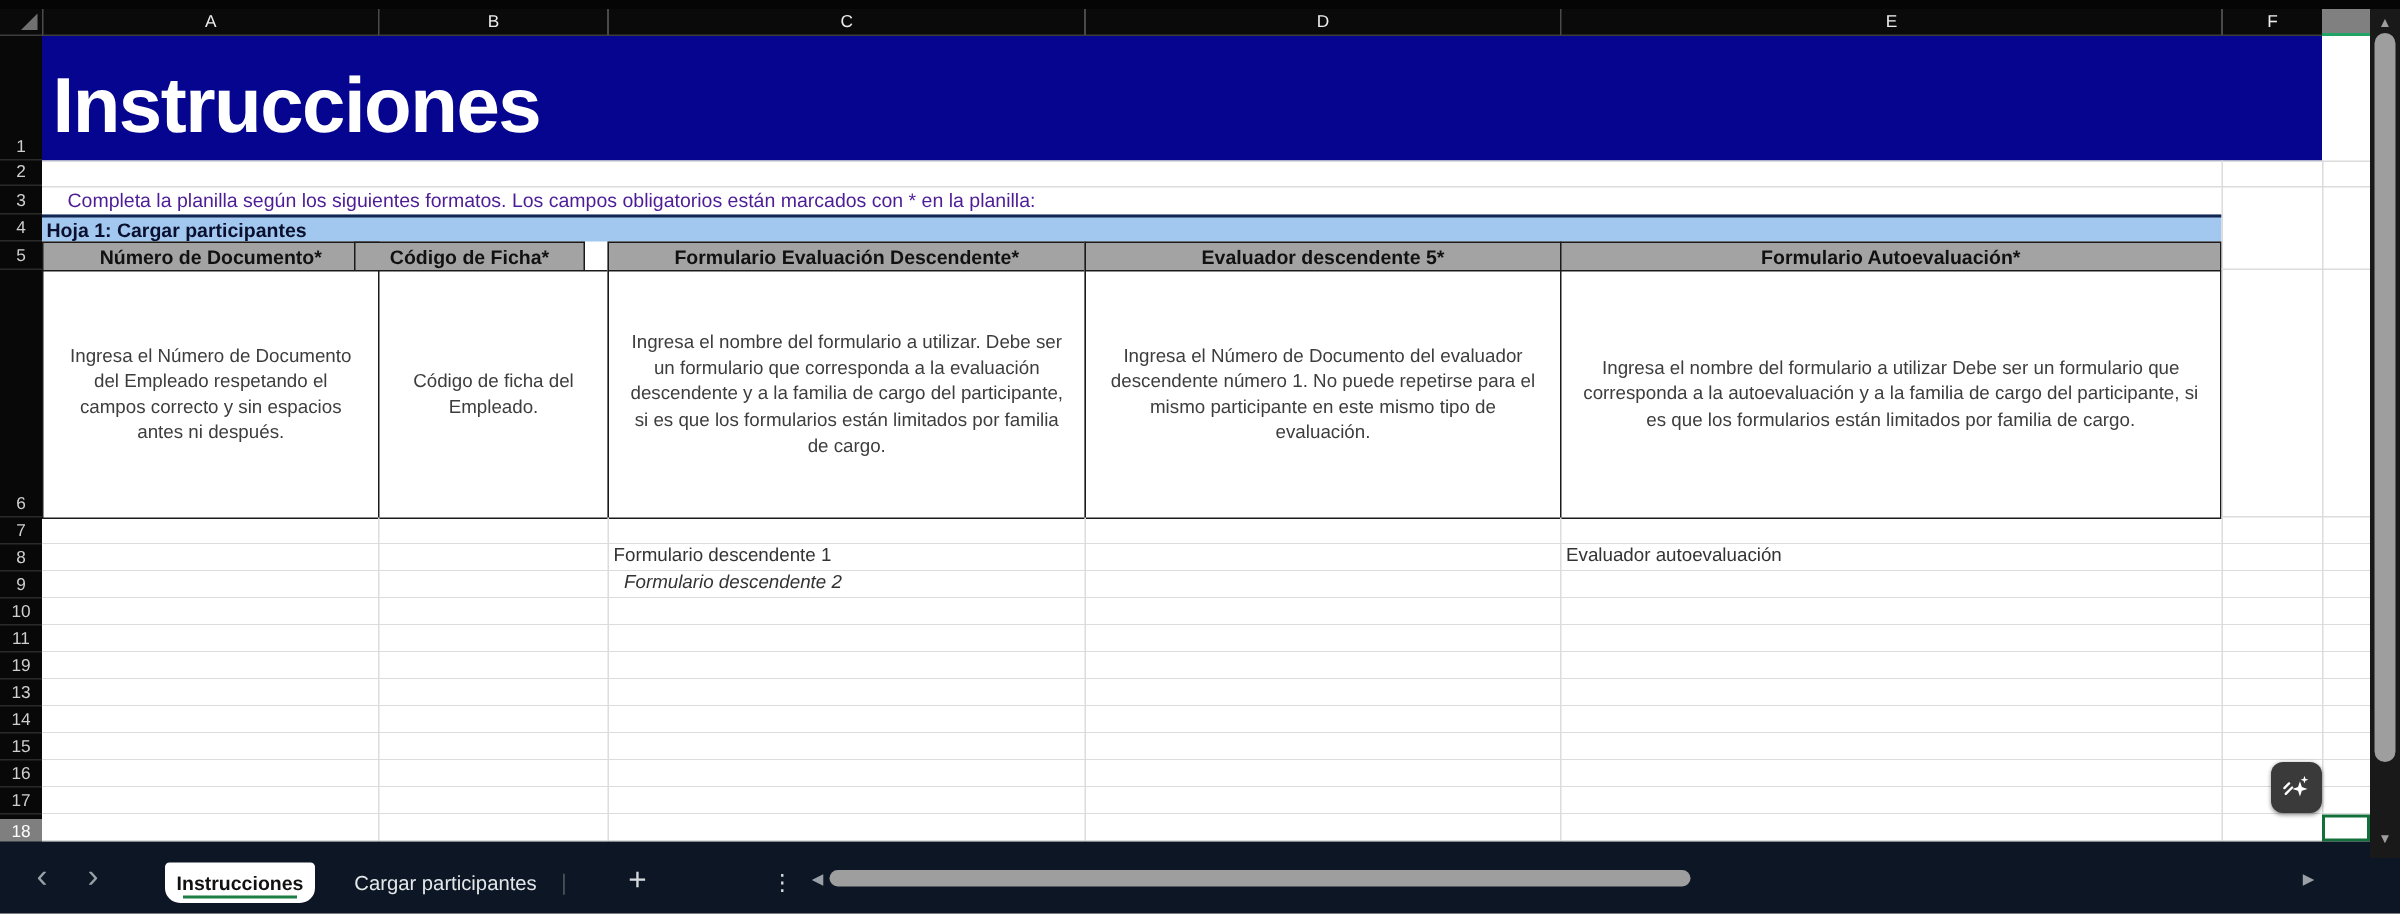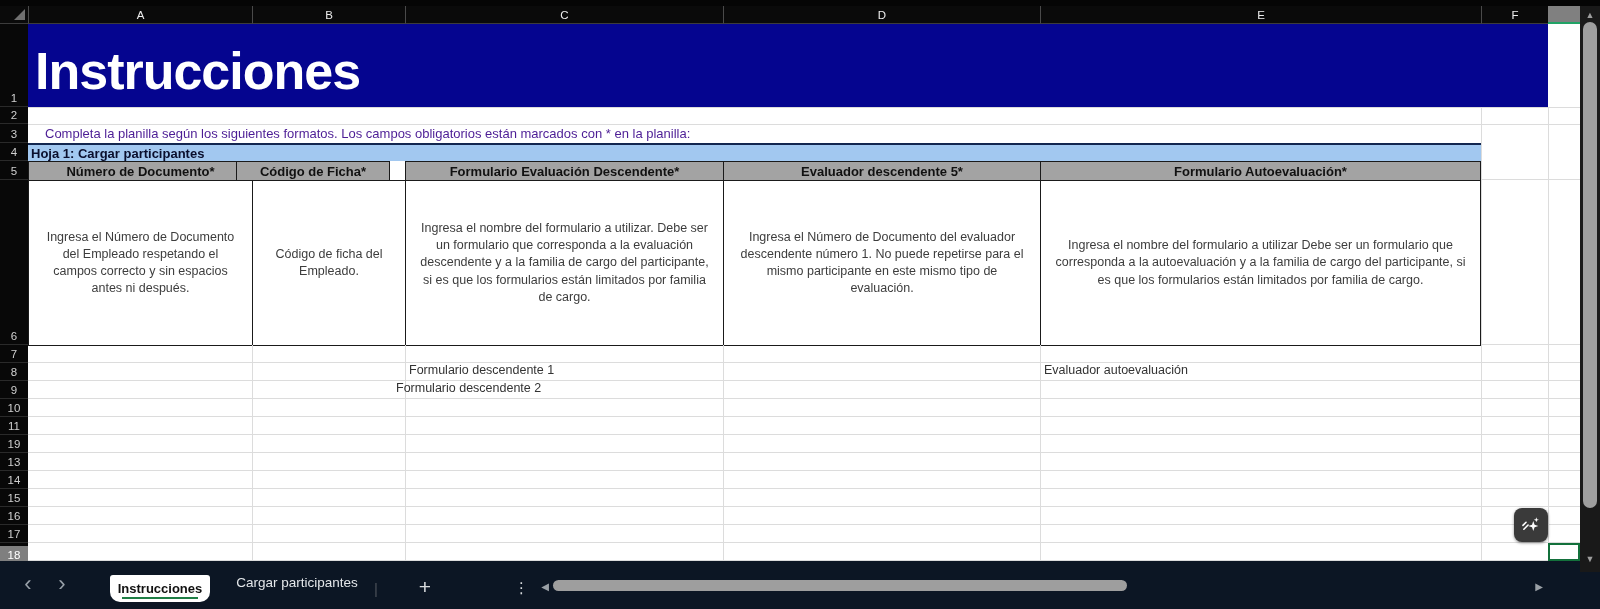--- a/index.html
+++ b/index.html
@@ -68,21 +68,21 @@
 
   
   .tabbar { position:absolute; left:0; top:561px; width:1600px; height:48px; background:#0C1624; z-index:5; }
   .nav-ch { position:absolute; top:10px; width:24px; height:26px; color:#98A0A8; font-size:22px; line-height:22px;
             display:flex; align-items:center; justify-content:center; }
   .tab-active { position:absolute; left:110px; top:14px; width:100px; height:27px; background:#ffffff;
                 border-radius:3px 3px 10px 10px; color:#111; font-size:13px; font-weight:600;
                 display:flex; align-items:center; justify-content:center; }
   .tab-underline { position:absolute; left:12px; bottom:3px; width:76px; height:2px; background:#1E7E45; }
   .tab-inactive { position:absolute; left:232px; top:14px; width:130px; height:27px; color:#E4E7EA;
-                  font-size:13.5px; display:flex; justify-content:center; }
+                  font-size:13.5px; display:flex; align-items:center; justify-content:center; }
   .tab-sep { position:absolute; left:371px; top:14px; width:10px; height:27px; color:#4a5058; font-size:15px;
              display:flex; align-items:center; justify-content:center; }
   .tab-add { position:absolute; left:412px; top:11px; width:26px; height:30px; color:#D7DADD; font-size:21px; font-weight:300;
              display:flex; align-items:center; justify-content:center; }
   .tab-menu { position:absolute; left:512px; top:13px; width:20px; height:27px; color:#D7DADD; font-size:15px;
               display:flex; align-items:center; justify-content:center; letter-spacing:1px; }
   .harrow { position:absolute; top:17px; width:14px; height:16px; color:#9aa0a6; font-size:10px;
             display:flex; align-items:center; justify-content:center; }
   .hthumb { position:absolute; left:553px; top:19px; width:574px; height:11px; background:#9E9E9E; border-radius:6px; }
 </style>
@@ -227,21 +227,21 @@
     <div class="td" style="left:695px;width:318px;">
         <span>Ingresa el Número de Documento del evaluador descendente número 1. No puede repetirse para el mismo participante en este mismo tipo de evaluación.</span>
       </div>
     <div class="td" style="left:1012px;width:441px;">
         <span>Ingresa el nombre del formulario a utilizar Debe ser un formulario que corresponda a la autoevaluación y a la familia de cargo del participante, si es que los formularios están limitados por familia de cargo.</span>
       </div>
 
     <div class="cellval" style="left:377px;top:339px;width:318px;">
         <span>Formulario descendente 1</span>
       </div>
-    <div class="cellval" style="left:364px;top:357px;width:318px;">
+    <div class="cellval" style="left:384px;top:357px;width:318px;font-style:italic;">
         <span>Formulario descendente 2</span>
       </div>
     <div class="cellval" style="left:1012px;top:339px;width:441px;">
         <span>Evaluador autoevaluación</span>
       </div>
 
     <div class="sel-cell"></div>
 
     <div class="sparkle-btn">
       <svg width="22" height="22" viewBox="0 0 24 24">

